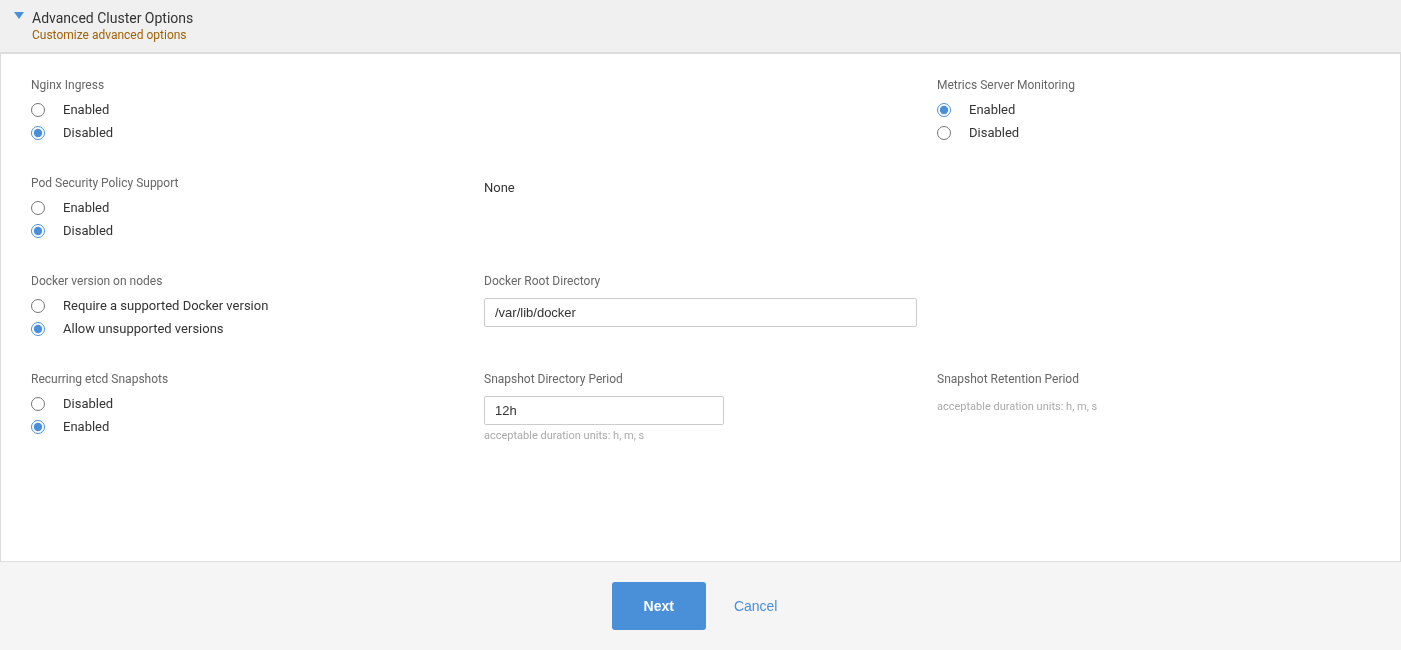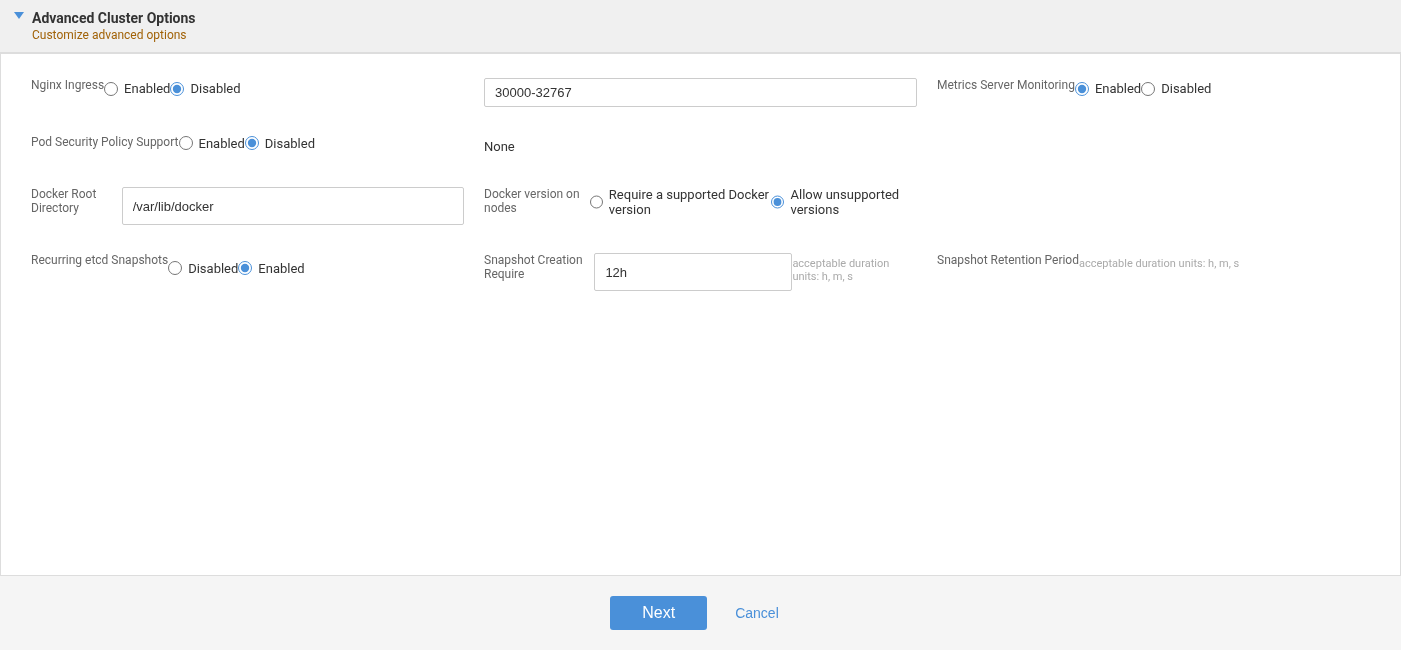--- a/index.html
+++ b/index.html
@@ -37,21 +37,21 @@
       flex-shrink: 0;
     }
 
     .panel-header-text {
       display: flex;
       flex-direction: column;
     }
 
     .panel-title {
       font-size: 14px;
-      font-weight: 700;
+      font-weight: 400;
       color: #333;
     }
 
     .panel-subtitle {
       font-size: 12px;
       color: #a16207;
       margin-top: 2px;
     }
 
     .panel-body {
@@ -67,34 +67,34 @@
       gap: 20px;
       margin-bottom: 28px;
     }
 
     .section-row:last-child {
       margin-bottom: 0;
     }
 
     .field-group {
       display: flex;
-      flex-direction: row;
+      flex-direction: column;
     }
 
     .field-label {
       font-size: 12px;
       color: #666;
       margin-bottom: 10px;
       font-weight: 400;
     }
 
     .radio-option {
       display: flex;
       align-items: center;
-      gap: 6px;
+      gap: 18px;
       margin-bottom: 8px;
       cursor: pointer;
     }
 
     .radio-option input[type="radio"] {
       margin: 0;
       cursor: pointer;
       width: 14px;
       height: 14px;
       accent-color: #4a90d9;
@@ -135,24 +135,24 @@
       align-items: center;
       gap: 16px;
       background: #f5f5f5;
     }
 
     .btn-next {
       background: #4a90d9;
       color: #fff;
       border: none;
       border-radius: 3px;
-      padding: 8px 32px;
-      font-size: 16px;
-      cursor: pointer;
-      font-weight: 400;
+      padding: 16px 32px;
+      font-size: 14px;
+      cursor: pointer;
+      font-weight: 700;
     }
 
     .btn-cancel {
       background: transparent;
       color: #4a90d9;
       border: none;
       font-size: 14px;
       cursor: pointer;
       padding: 8px 12px;
     }
@@ -185,21 +185,20 @@
           <input type="radio" name="nginx_ingress" style="">
           <span class="radio-label">Enabled</span>
         </label>
         <label class="radio-option">
           <input type="radio" name="nginx_ingress" checked="" style="">
           <span class="radio-label">Disabled</span>
         </label>
       </div>
 
       <div class="field-group">
-        <input type="text" class="text-input" value="30000-32767" style="">
       </div>
 
       <div class="field-group">
         <span class="field-label">Metrics Server Monitoring</span>
         <label class="radio-option">
           <input type="radio" name="metrics_server" checked="" style="">
           <span class="radio-label">Enabled</span>
         </label>
         <label class="radio-option">
           <input type="radio" name="metrics_server" style="">
@@ -223,57 +222,57 @@
       </div>
 
       <div class="field-group">
         <span class="static-value">None</span>
       </div>
 
       <div class="field-group"></div>
     </div>
 
     <div class="section-row">
+
+      <div class="field-group">
+        <span class="field-label">Docker version on nodes</span>
+        <label class="radio-option">
+          <input type="radio" name="docker_version" style="">
+          <span class="radio-label">Require a supported Docker version</span>
+        </label>
+        <label class="radio-option">
+          <input type="radio" name="docker_version" checked="" style="">
+          <span class="radio-label">Allow unsupported versions</span>
+        </label>
+      </div>
 
       <div class="field-group">
         <span class="field-label">Docker Root Directory</span>
         <input type="text" class="text-input" value="/var/lib/docker" style="">
       </div>
 
-      <div class="field-group">
-        <span class="field-label">Docker version on nodes</span>
-        <label class="radio-option">
-          <input type="radio" name="docker_version" style="">
-          <span class="radio-label">Require a supported Docker version</span>
-        </label>
-        <label class="radio-option">
-          <input type="radio" name="docker_version" checked="" style="">
-          <span class="radio-label">Allow unsupported versions</span>
-        </label>
-      </div>
-
       <div class="field-group"></div>
     </div>
 
     <div class="section-row" style="margin-bottom: 0;">
 
       <div class="field-group">
         <span class="field-label">Recurring etcd Snapshots</span>
         <label class="radio-option">
           <input type="radio" name="recurring_etcd" style="">
           <span class="radio-label">Disabled</span>
         </label>
         <label class="radio-option">
           <input type="radio" name="recurring_etcd" checked="" style="">
           <span class="radio-label">Enabled</span>
         </label>
       </div>
 
       <div class="field-group">
-        <span class="field-label">Snapshot Creation Require</span>
+        <span class="field-label">Snapshot Directory Period</span>
         <input type="text" class="text-input input-medium" value="12h" style="">
         <span class="hint-text">acceptable duration units: h, m, s</span>
       </div>
 
       <div class="field-group">
         <span class="field-label">Snapshot Retention Period</span>
         <span class="hint-text">acceptable duration units: h, m, s</span>
       </div>
     </div>
 

